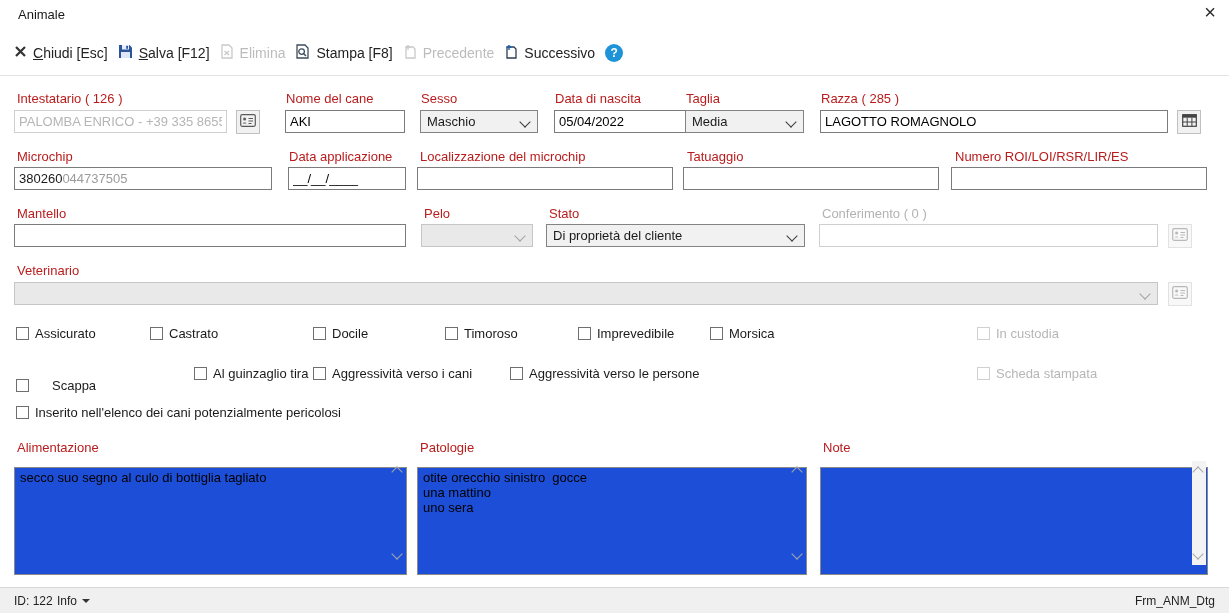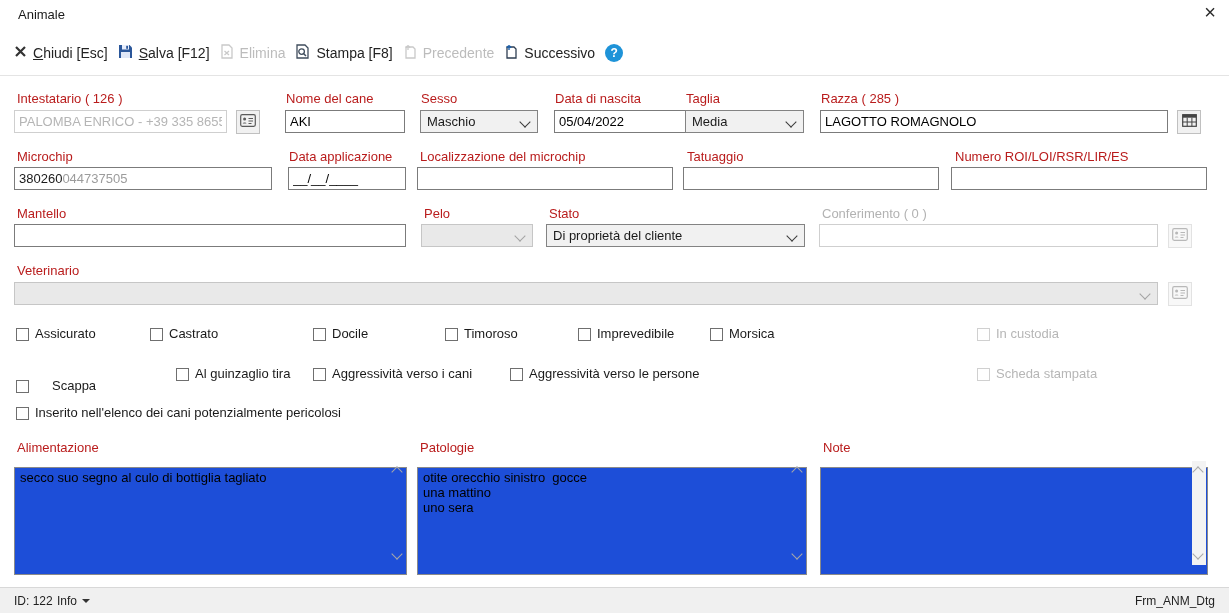--- a/index.html
+++ b/index.html
@@ -40,21 +40,21 @@
     border-left:1px solid #3a3a3a; border-bottom:1px solid #3a3a3a; transform:rotate(-45deg); }
   .combo.dis { background:#e9e9e9; border-color:#c6c6c6; color:#9a9a9a; }
   .combo.dis .chev { border-color:#a3a3a3; }
 
   .sqbtn { position:absolute; width:24px; height:24px; background:#f1f1f1; border:1px solid #c0c0c0;
     box-sizing:border-box; display:flex; align-items:center; justify-content:center; }
   .sqbtn.dis { background:#f8f8f8; border-color:#e2e2e2; }
   .sqbtn.dis svg { opacity:.4; }
 
   
-  .chk { position:absolute; display:flex; align-items:flex-end; gap:6px; font-size:13px; cursor:default; }
+  .chk { position:absolute; display:flex; align-items:center; gap:6px; font-size:13px; cursor:default; }
   .chk .box { width:13px; height:13px; border:1px solid #6f6f6f; background:#fff; flex:none; box-sizing:border-box; }
   .chk.dis { color:#b6b6b6; }
   .chk.dis .box { border-color:#d0d0d0; }
 
   
   .ta-wrap { position:absolute; }
   textarea.ta {
     width:100%; height:100%; border:1px solid #8a8a8a; resize:none; overflow:hidden;
     font-family:inherit; font-size:13px; color:#000; background:#1d4ed8;
     padding:2px 20px 2px 5px; box-sizing:border-box; white-space:pre-wrap;margin-top:8px;
@@ -277,21 +277,21 @@
   </label>
   <label class="chk dis" style="left:977px; top:326px;">
     <span class="box"></span>
     <span>In custodia</span>
   </label>
 
   <label class="chk" style="left:16px; top:378px;gap:23px;">
     <span class="box"></span>
     <span>Scappa</span>
   </label>
-  <label class="chk" style="left:144px; top:366px;padding-left:32px;">
+  <label class="chk" style="left:162px; top:366px;padding-left:32px;">
     <span class="box"></span>
     <span>Al guinzaglio tira</span>
   </label>
   <label class="chk" style="left:313px; top:366px;">
     <span class="box"></span>
     <span>Aggressività verso i cani</span>
   </label>
   <label class="chk" style="left:510px; top:366px;">
     <span class="box"></span>
     <span>Aggressività verso le persone</span>

